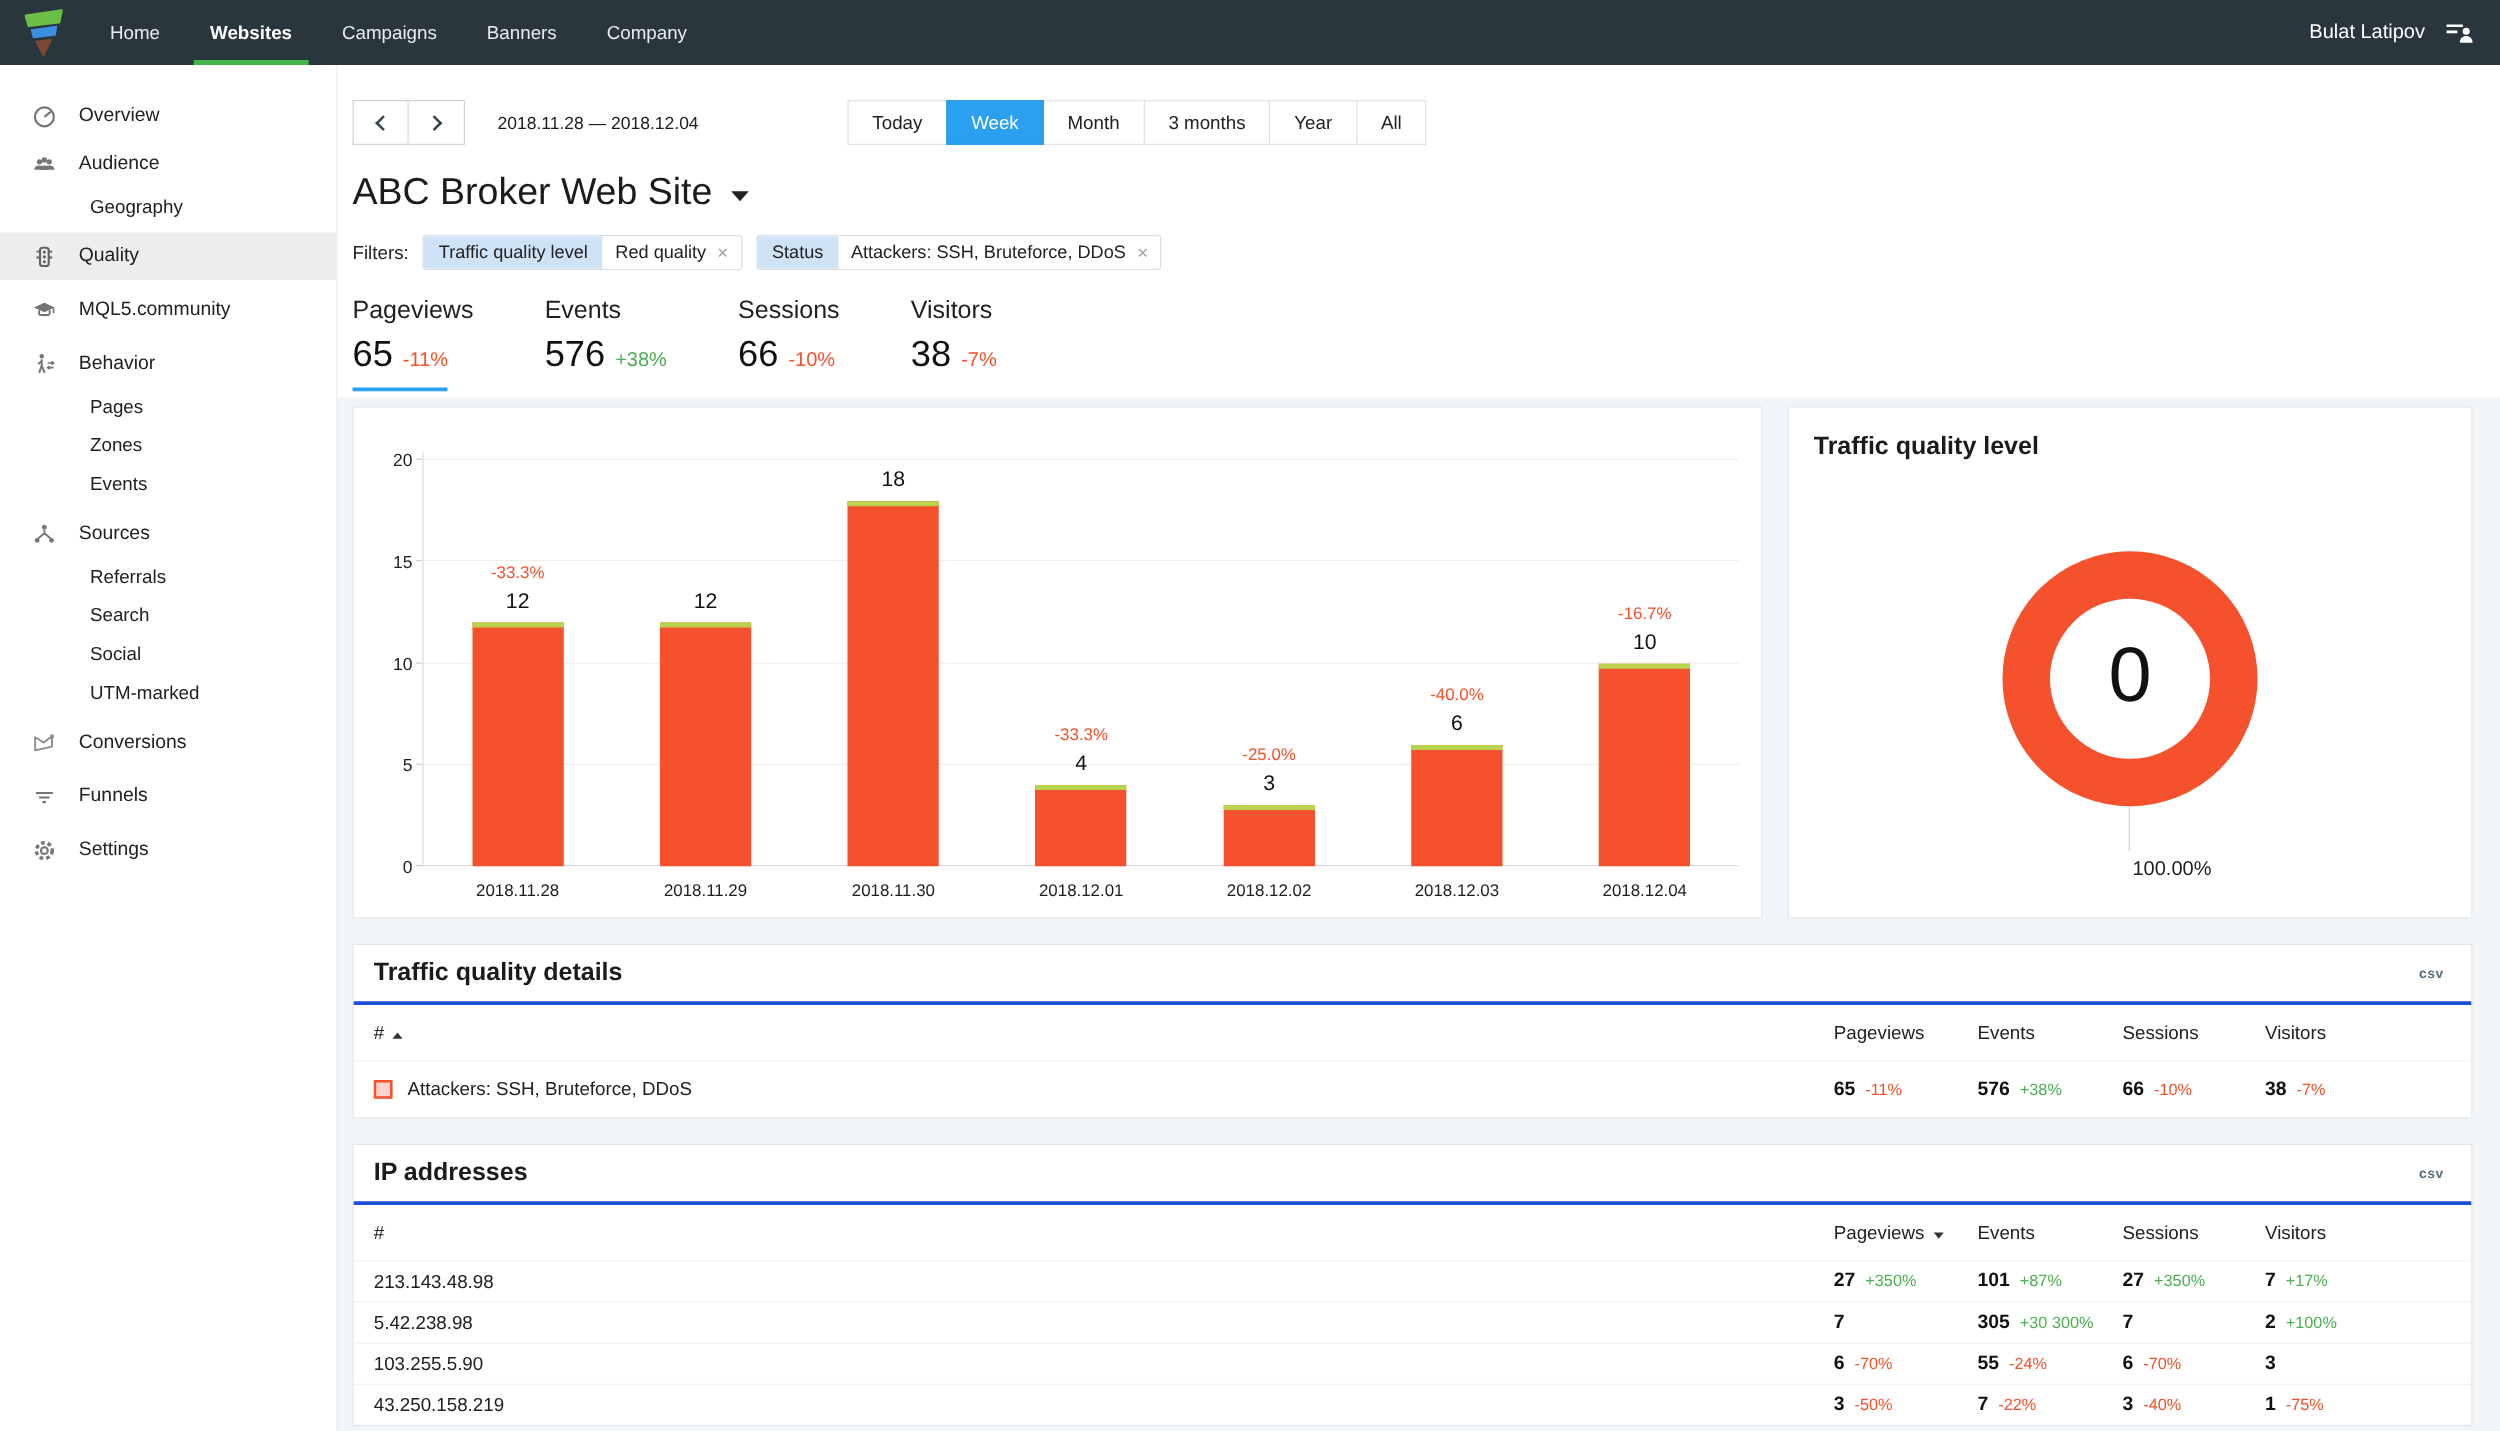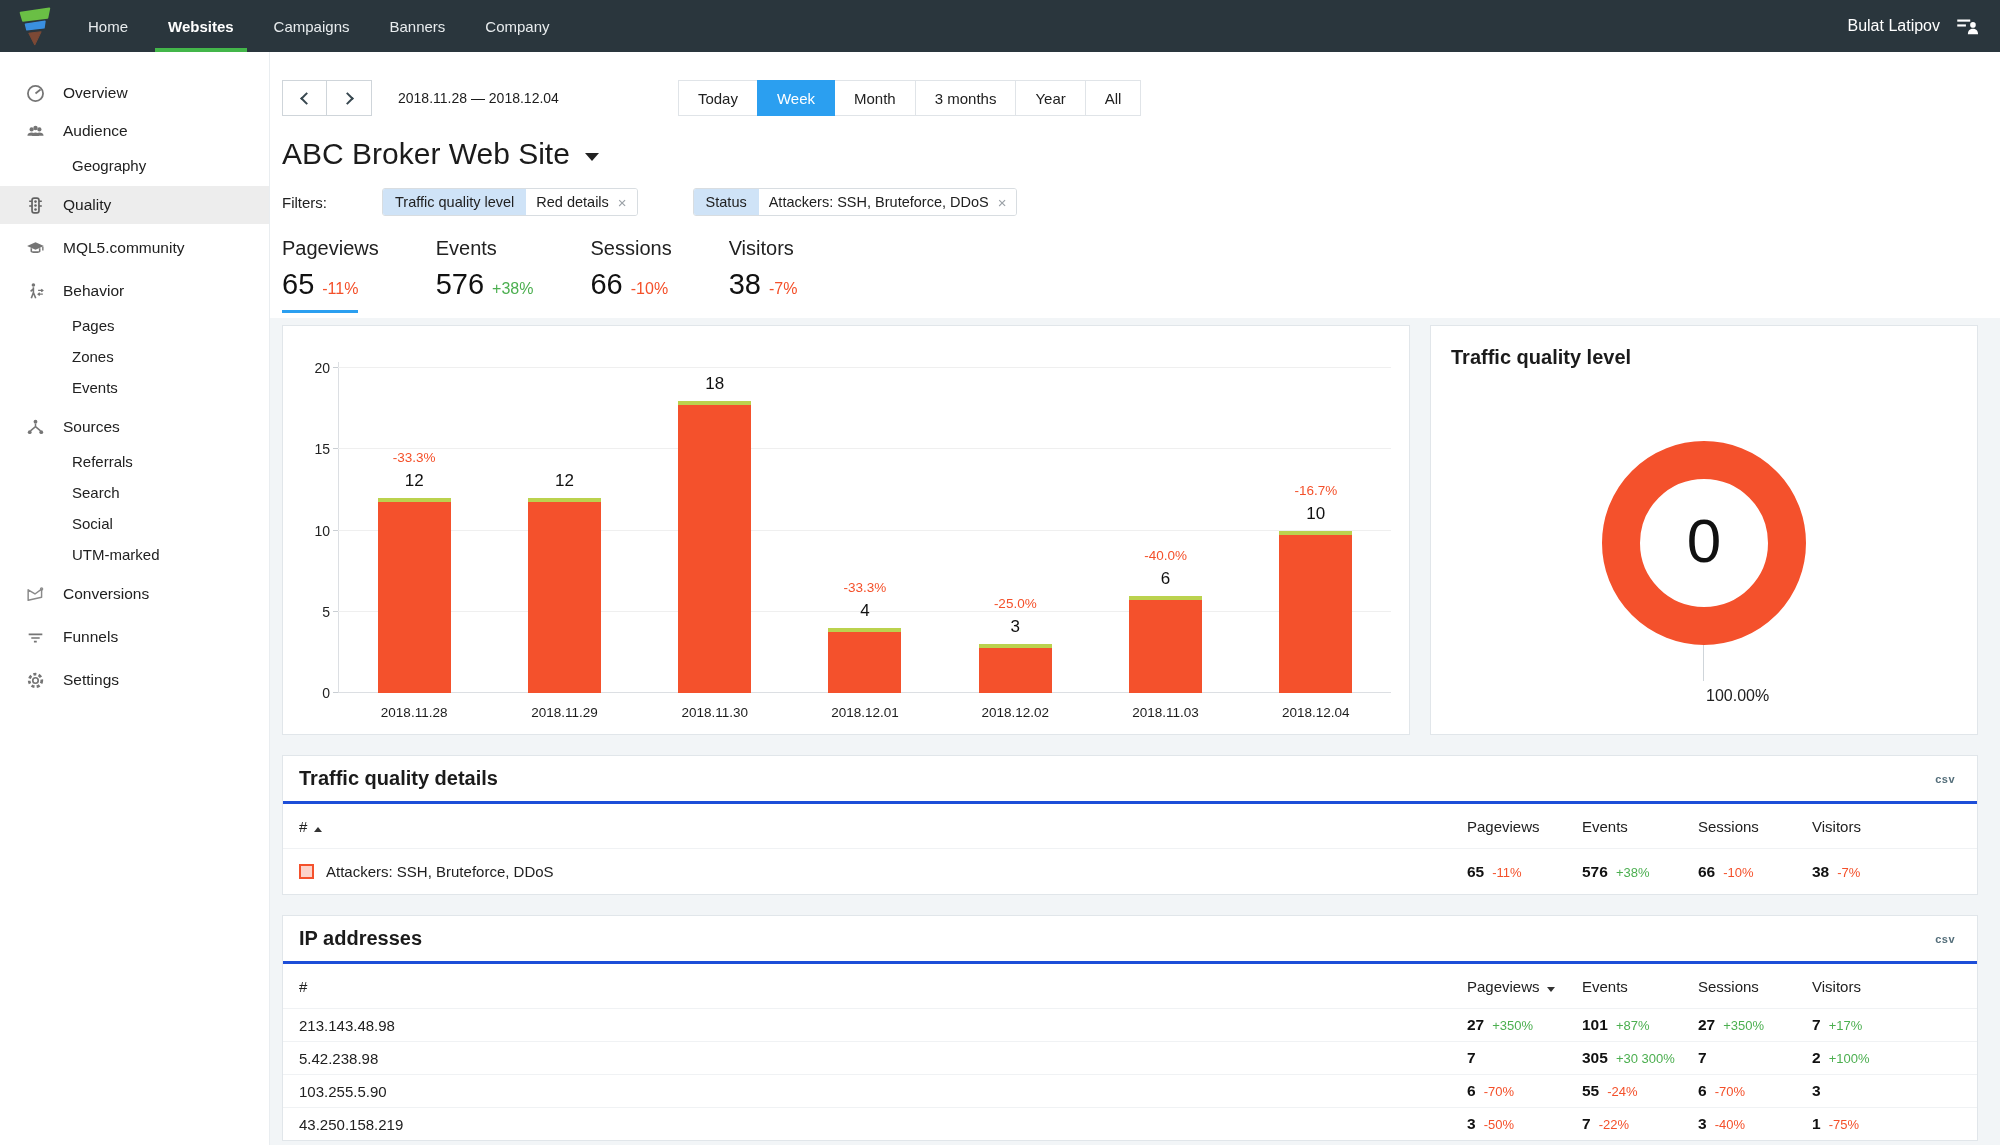--- a/index.html
+++ b/index.html
@@ -61,21 +61,21 @@
   .range-btn {
     padding: 8px 19px; font-size: 15px; border: 1px solid #e0e4e8; background: #fff;
     color: #212121; cursor: pointer; margin-left: -1px; height: 36px; display:flex; align-items:center;
   }
   .range-btn.active { background: #2b9ff0; border-color: #2b9ff0; color: #fff; z-index: 1; }
   
   .site-title-row { margin-top: 21px; display: flex; align-items: center; cursor: pointer; }
   .site-title { font-size: 30px; font-weight: 400; color: #1b1b1b; }
   .caret-down { width: 0; height: 0; border-left: 7px solid transparent; border-right: 7px solid transparent; border-top: 8px solid #212121; margin-left: 15px; margin-top: 5px; }
   
-  .filters-row { margin-top: 17px; display: flex; align-items: center; font-size: 15px; gap: 44px; }
+  .filters-row { margin-top: 17px; display: flex; align-items: center; font-size: 15px; }
   .filters-label { color: #212121; margin-right: 11px; }
   .chip-group { display: flex; align-items: stretch; border: 1px solid #d8dde1; border-radius: 3px; overflow: hidden; margin-right: 11px; cursor: pointer; }
   .chip-key { background: #cfe3f7; padding: 5px 12px; font-size: 14.5px; display:flex; align-items:center; }
   .chip-val { background: #fff; padding: 5px 10px; font-size: 14.5px; display:flex; align-items:center; }
   .chip-x { margin-left: 9px; color: #9aa0a6; font-size: 15px; line-height: 1; cursor: pointer; }
   
   .metrics-row { margin-top: 21px; display: flex; }
   .metric { margin-right: 57px; cursor: pointer; }
   .metric-label { font-size: 20px; color: #212121; }
   .metric-valwrap { display: inline-flex; align-items: baseline; margin-top: 8px; padding-bottom: 12px; }
@@ -302,21 +302,21 @@
     <div class="site-title-row">
       <span class="site-title">ABC Broker Web Site</span>
       <span class="caret-down"></span>
     </div>
 
     <div class="filters-row">
       <span class="filters-label">Filters:</span>
       <div class="chip-group">
         <span class="chip-key">Traffic quality level</span>
         <span class="chip-val">
-          <span>Red details</span>
+          <span>Red quality</span>
           <span class="chip-x">×</span>
         </span>
       </div>
       <div class="chip-group">
         <span class="chip-key">Status</span>
         <span class="chip-val">
           <span>Attackers: SSH, Bruteforce, DDoS</span>
           <span class="chip-x">×</span>
         </span>
       </div>
@@ -408,21 +408,21 @@
               <div class="bar-pct">-16.7%</div>
             </div>
           </div>
         </div>
       <div class="x-labels">
           <div class="x-label">2018.11.28</div>
           <div class="x-label">2018.11.29</div>
           <div class="x-label">2018.11.30</div>
           <div class="x-label">2018.12.01</div>
           <div class="x-label">2018.12.02</div>
-          <div class="x-label">2018.11.03</div>
+          <div class="x-label">2018.12.03</div>
           <div class="x-label">2018.12.04</div>
         </div>
     </div>
 
     <div class="panel donut-panel">
       <div class="panel-title">Traffic quality level</div>
       <div class="donut-wrap">
         <div class="donut-ring"></div>
         <div class="donut-center">0</div>
         <div class="donut-connector"></div>

